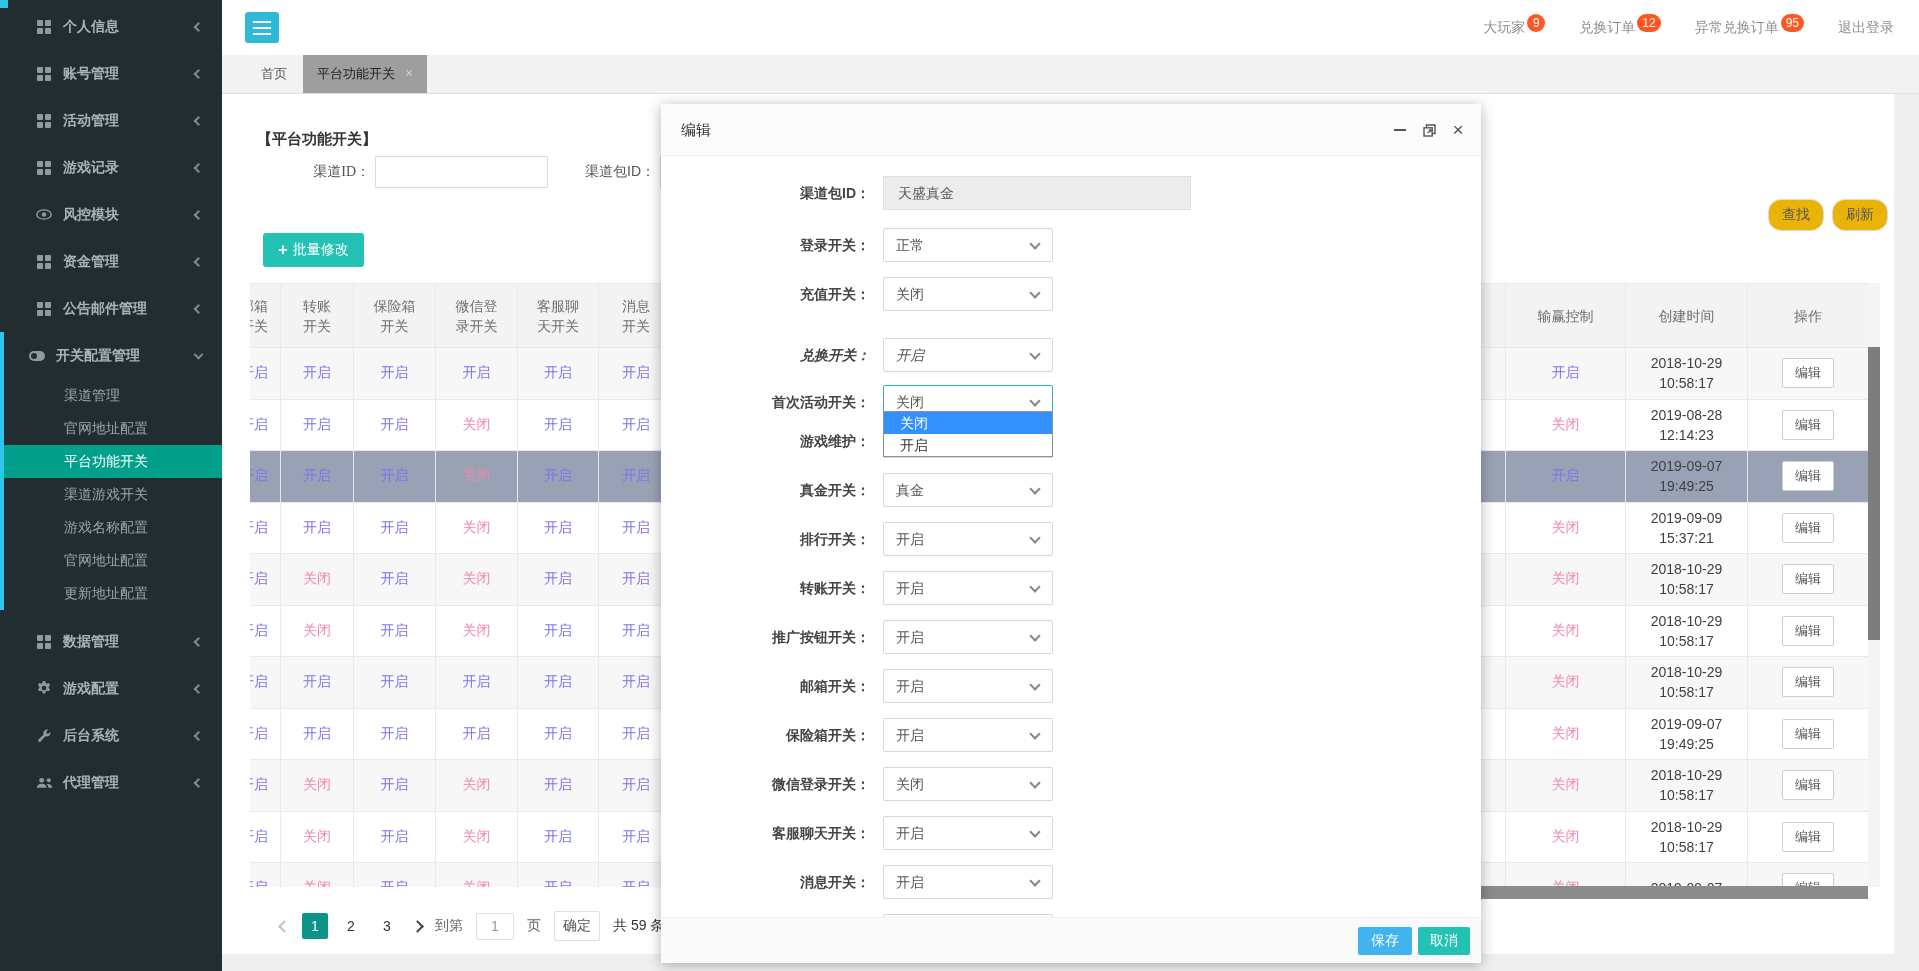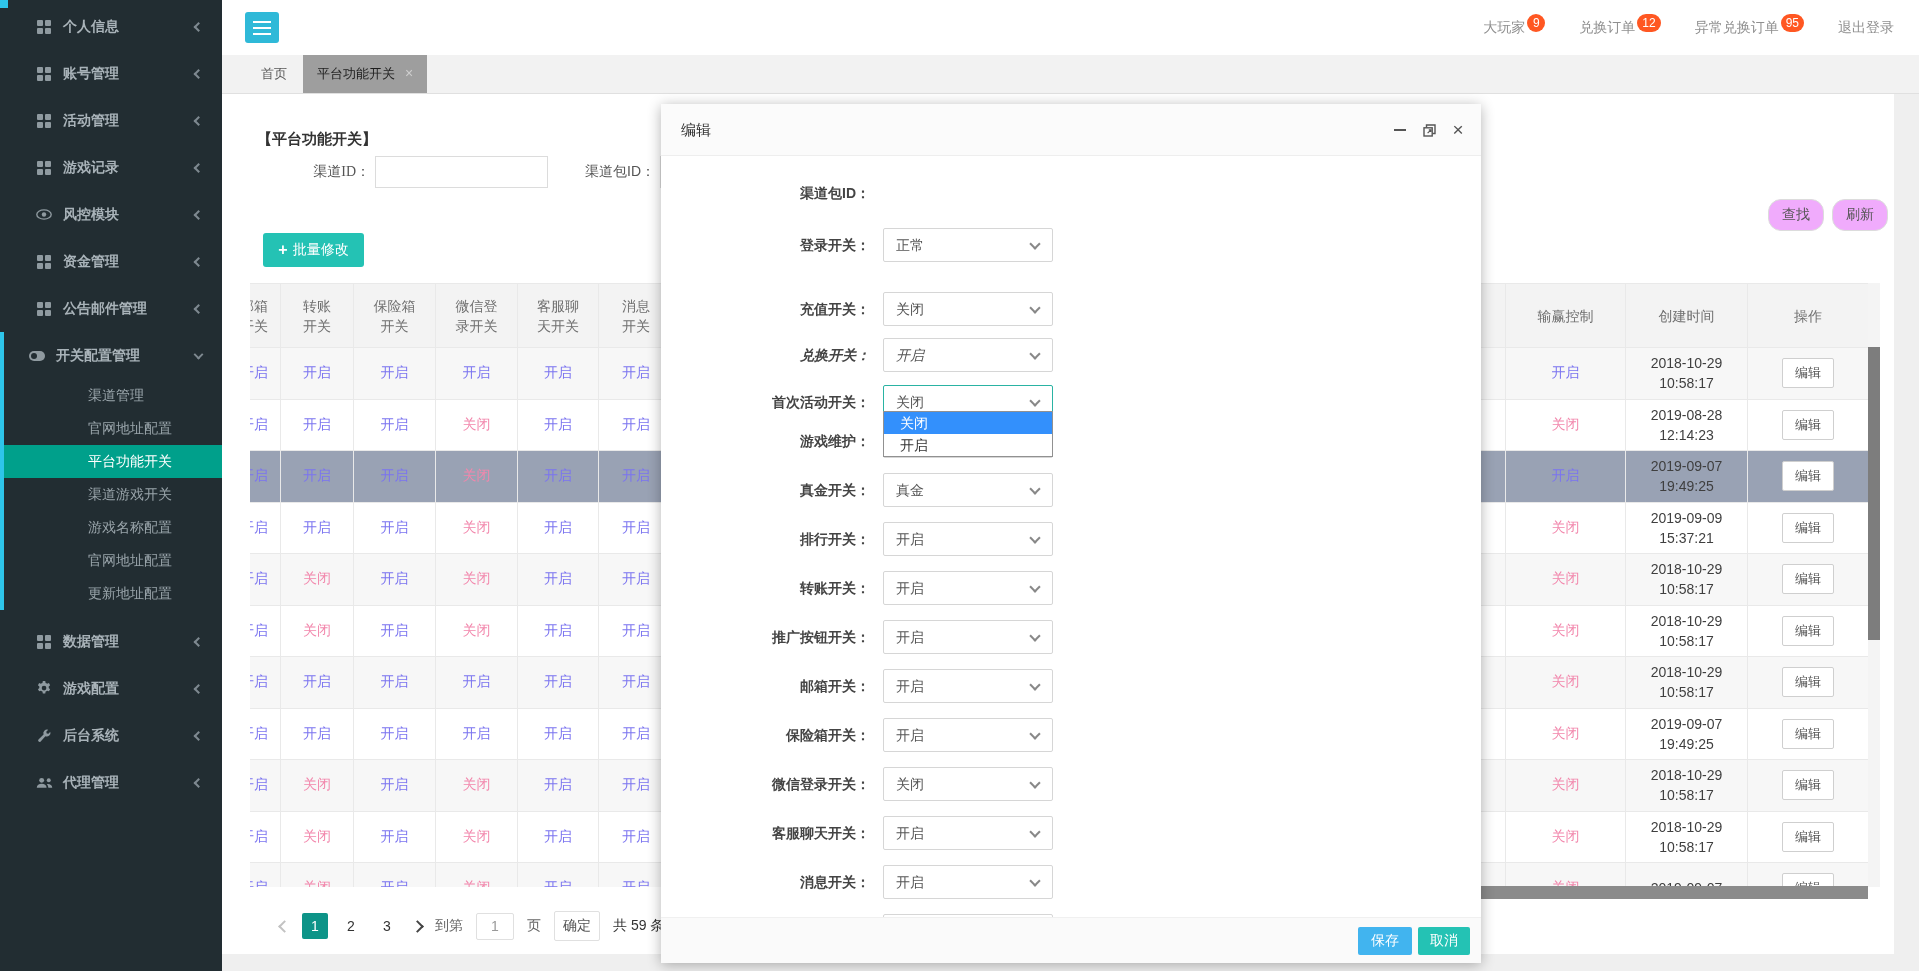--- a/index.html
+++ b/index.html
@@ -18,21 +18,21 @@
   .corner-accent{position:absolute;left:0;top:0;width:8px;height:8px;z-index:4;}
   .side-item,.side-group-header{position:relative;height:47px;display:flex;align-items:center;
     padding-left:35px;color:#a9b3b9;font-size:14px;font-weight:700;cursor:pointer;}
   .side-icon{width:18px;display:inline-flex;justify-content:center;margin-right:10px;color:#8f9aa0;}
   .chev{position:absolute;right:20px;top:50%;width:7px;height:7px;border-left:2px solid #7e8990;border-bottom:2px solid #7e8990;}
   .chev.left{transform:translateY(-50%) rotate(45deg);}
   .chev.down{transform:translateY(-70%) rotate(-45deg);}
   .side-nav-top{padding-top:3px;}
   .side-group{border-left:4px solid var(--indicator);}
   .side-group .side-item,.side-group .side-group-header{padding-left:24px;}
-  .sub-item{height:33px;line-height:33px;padding-left:84px;color:#9aa5ab;font-size:14px;cursor:pointer;}
+  .sub-item{height:33px;line-height:33px;padding-left:60px;color:#9aa5ab;font-size:14px;cursor:pointer;}
   .sub-item.active{background:var(--side-active);color:#ffffff;}
   .side-nav-bottom{margin-top:8px;}
 
   
   .topbar{position:absolute;left:222px;top:0;width:1697px;height:55px;background:#ffffff;z-index:2;}
   .hamburger{position:absolute;left:23px;top:12px;width:34px;height:31px;border-radius:3px;
     background:var(--hamburger);border:none;cursor:pointer;display:flex;flex-direction:column;
     justify-content:center;align-items:center;gap:4px;}
   .hamburger i{display:block;width:18px;height:2px;background:#fff;}
   .top-links{position:absolute;right:25px;top:0;height:55px;display:flex;align-items:center;gap:34px;}
@@ -55,21 +55,21 @@
   .filter-label{position:absolute;top:163px;font-size:14px;color:#555;}
   .filter-label.channel{left:300px;width:70px;text-align:right;font-family:Liberation Serif, serif;}
   .filter-label.package{left:555px;width:100px;text-align:right;}
   .filter-input{position:absolute;top:156px;width:173px;height:32px;border:1px solid #dcdcdc;
     padding-left:8px;font-size:14px;color:#333;background:#fff;outline:none;}
   .filter-input.channel{left:375px;}
   .filter-input.package{left:660px;}
   .batch-btn{position:absolute;left:263px;top:233px;width:101px;height:34px;border:none;border-radius:3px;
     background:var(--accent-teal);color:#fff;font-size:14px;cursor:pointer;display:flex;align-items:center;justify-content:center;gap:5px;}
   .icon-plus::before{content:'+';font-size:16px;font-weight:700;}
-  .flat-btn{position:absolute;top:199px;width:56px;height:32px;background:#f0abfc;border:1px solid #dcdcdc;
+  .flat-btn{position:absolute;top:199px;width:56px;height:32px;background:#eab308;border:1px solid #dcdcdc;
     border-radius:13px;color:#555;font-size:14px;cursor:pointer;}
   .flat-btn.search{left:1768px;}
   .flat-btn.refresh{left:1832px;}
 
   
   .table-clip{position:absolute;left:250px;top:283px;width:1618px;height:604px;overflow:hidden;}
   table.grid{border-collapse:collapse;table-layout:fixed;width:1680px;margin-left:-62px;font-size:14px;}
   .grid th,.grid td{border:1px solid #e9e9e9;text-align:center;vertical-align:middle;}
   .grid th{background:#f3f3f3;color:#6f6f6f;font-weight:400;height:64px;white-space:pre-line;line-height:20px;padding:0 4px;}
   .grid td{height:51.5px;color:#3f3f3f;}
@@ -537,26 +537,27 @@
               <rect x="1" y="3.8" width="8.2" height="8.2" fill="#fbfbfb" stroke="#555" stroke-width="1.4"></rect>
               <path d="M4.6 9.2L8 5.8M8 8V5.8H5.8" fill="none" stroke="#555" stroke-width="1.2"></path>
             </svg>
         </span>
         <span class="mc-btn icon-x"></span>
       </span>
     </div>
     <div id="modal-body">
         <div class="m-row" style="top: 72px;">
           <div class="m-label">渠道包ID：</div>
+          <div class="m-input">天盛真金</div>
         </div>
         <div class="m-row" style="top: 124px;">
           <div class="m-label">登录开关：</div>
           <div class="m-select"><span>正常</span><span class="sel-caret"></span></div>
         </div>
-        <div class="m-row" style="top: 188px;">
+        <div class="m-row" style="top: 173px;">
           <div class="m-label">充值开关：</div>
           <div class="m-select"><span>关闭</span><span class="sel-caret"></span></div>
         </div>
         <div class="m-row" style="top: 234px; font-style: italic;">
           <div class="m-label">兑换开关：</div>
           <div class="m-select"><span>开启</span><span class="sel-caret"></span></div>
         </div>
         <div class="m-row" style="top: 281px;">
           <div class="m-label">首次活动开关：</div>
           <div class="m-select focused"><span>关闭</span><span class="sel-caret"></span></div>

